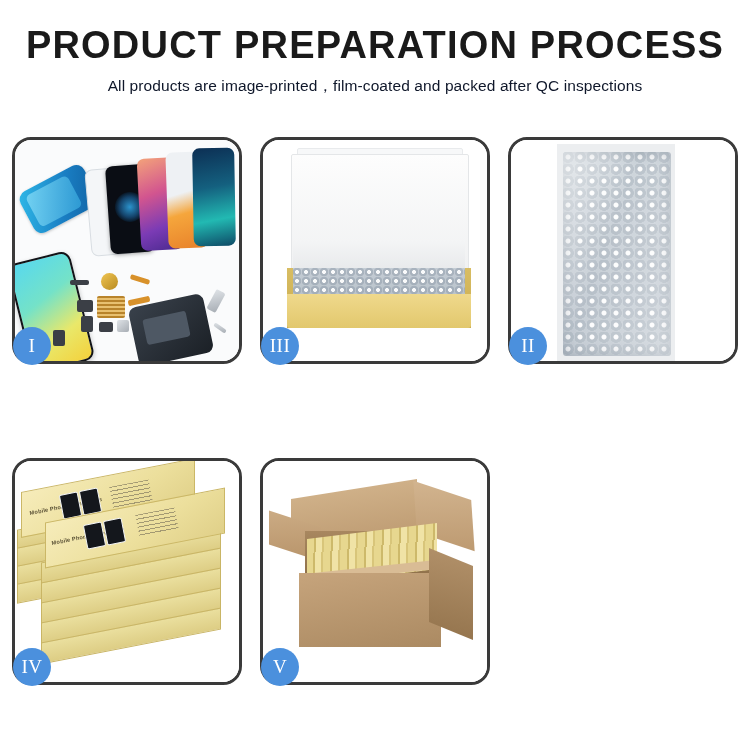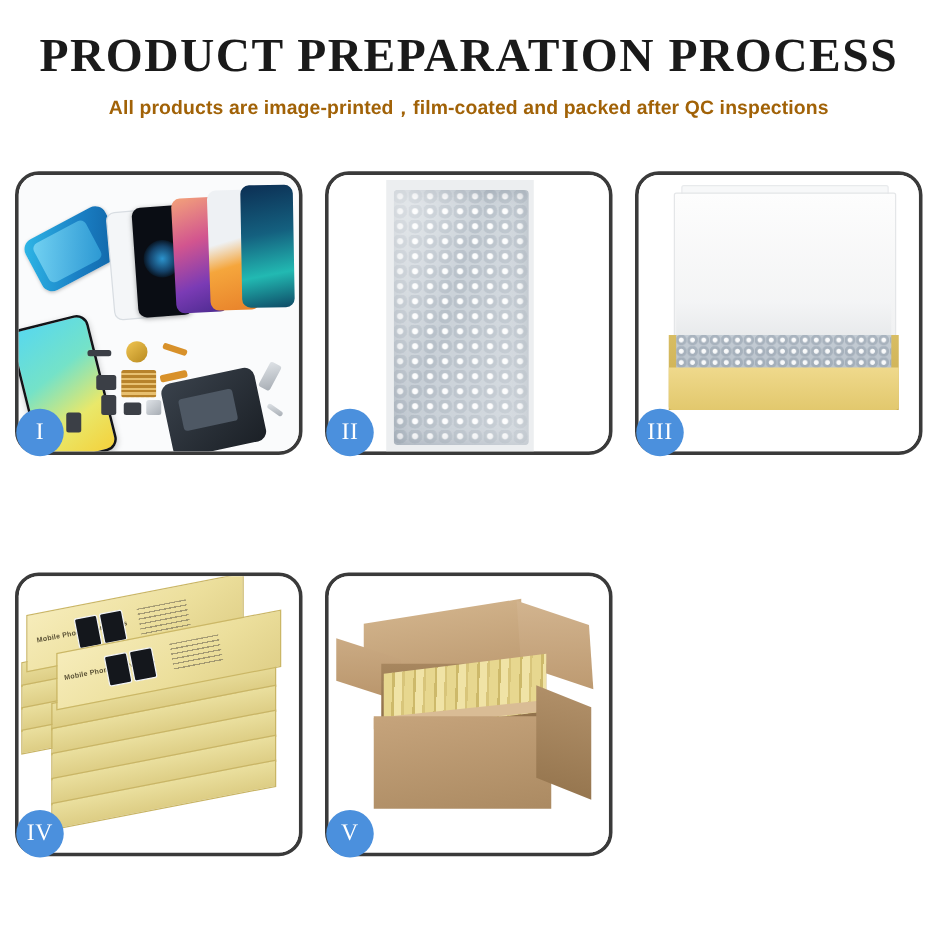--- a/index.html
+++ b/index.html
@@ -9,24 +9,24 @@
     font-family:"Liberation Sans", sans-serif;
     overflow:hidden;
   }
   .page{position:relative;width:750px;height:750px;}
 
   
   .header{padding-top:26px;text-align:center;}
   .title{
     font-size:38px;font-weight:700;color:#1a1a1a;
     letter-spacing:1.2px;line-height:1.05;
-    font-family:Liberation Serif, serif;
+    font-family:Liberation Sans, sans-serif;
   }
   .subtitle{
-    margin-top:10px;font-size:15.5px;color:#a16207;font-weight:700;
+    margin-top:10px;font-size:15.5px;color:#0f172a;font-weight:400;
     letter-spacing:.1px;
   }
 
   
   .grid{
     position:absolute;left:12px;top:137px;
     width:726px;
     display:grid;
     grid-template-columns:repeat(3,230px);
     grid-template-rows:repeat(2,227px);
@@ -323,39 +323,39 @@
         <div class="chip" style="left:84px;top:182px;width:14px;height:10px;"></div>
         <div class="chip silver" style="left:102px;top:180px;width:12px;height:12px;"></div>
         <div class="chip silver" style="left:196px;top:150px;width:10px;height:22px;transform:rotate(28deg);"></div>
         <div class="chip silver" style="left:198px;top:186px;width:14px;height:4px;transform:rotate(35deg);"></div>
         <div class="chip" style="left:38px;top:190px;width:12px;height:16px;"></div>
       </div>
       <div class="badge">I</div>
     </div>
 
     <div class="card">
-      <div class="card-inner c2">
-        <div class="bw-bg"></div>
-        <div class="bw"></div>
-        <div class="bw-sheen"></div>
-      </div>
-      <div class="badge">II</div>
-    </div>
-
-    <div class="card">
       <div class="card-inner c3">
         <div class="b3-lidflap"></div>
         <div class="b3-lid"></div>
         <div class="b3-foam"></div>
         <div class="b3-left"></div>
         <div class="b3-right"></div>
         <div class="b3-bubbles"></div>
         <div class="b3-front"></div>
       </div>
       <div class="badge">III</div>
+    </div>
+
+    <div class="card">
+      <div class="card-inner c2">
+        <div class="bw-bg"></div>
+        <div class="bw"></div>
+        <div class="bw-sheen"></div>
+      </div>
+      <div class="badge">II</div>
     </div>
 
     <div class="card">
       <div class="card-inner c4">
         <div class="sb-layer" style="left:2px;top:52px;width:170px;height:18px;"></div>
         <div class="sb-layer" style="left:2px;top:70px;width:170px;height:18px;"></div>
         <div class="sb-layer" style="left:2px;top:88px;width:170px;height:18px;"></div>
         <div class="sb-layer" style="left:2px;top:106px;width:170px;height:18px;"></div>
 
         <div class="sb-top"></div>

